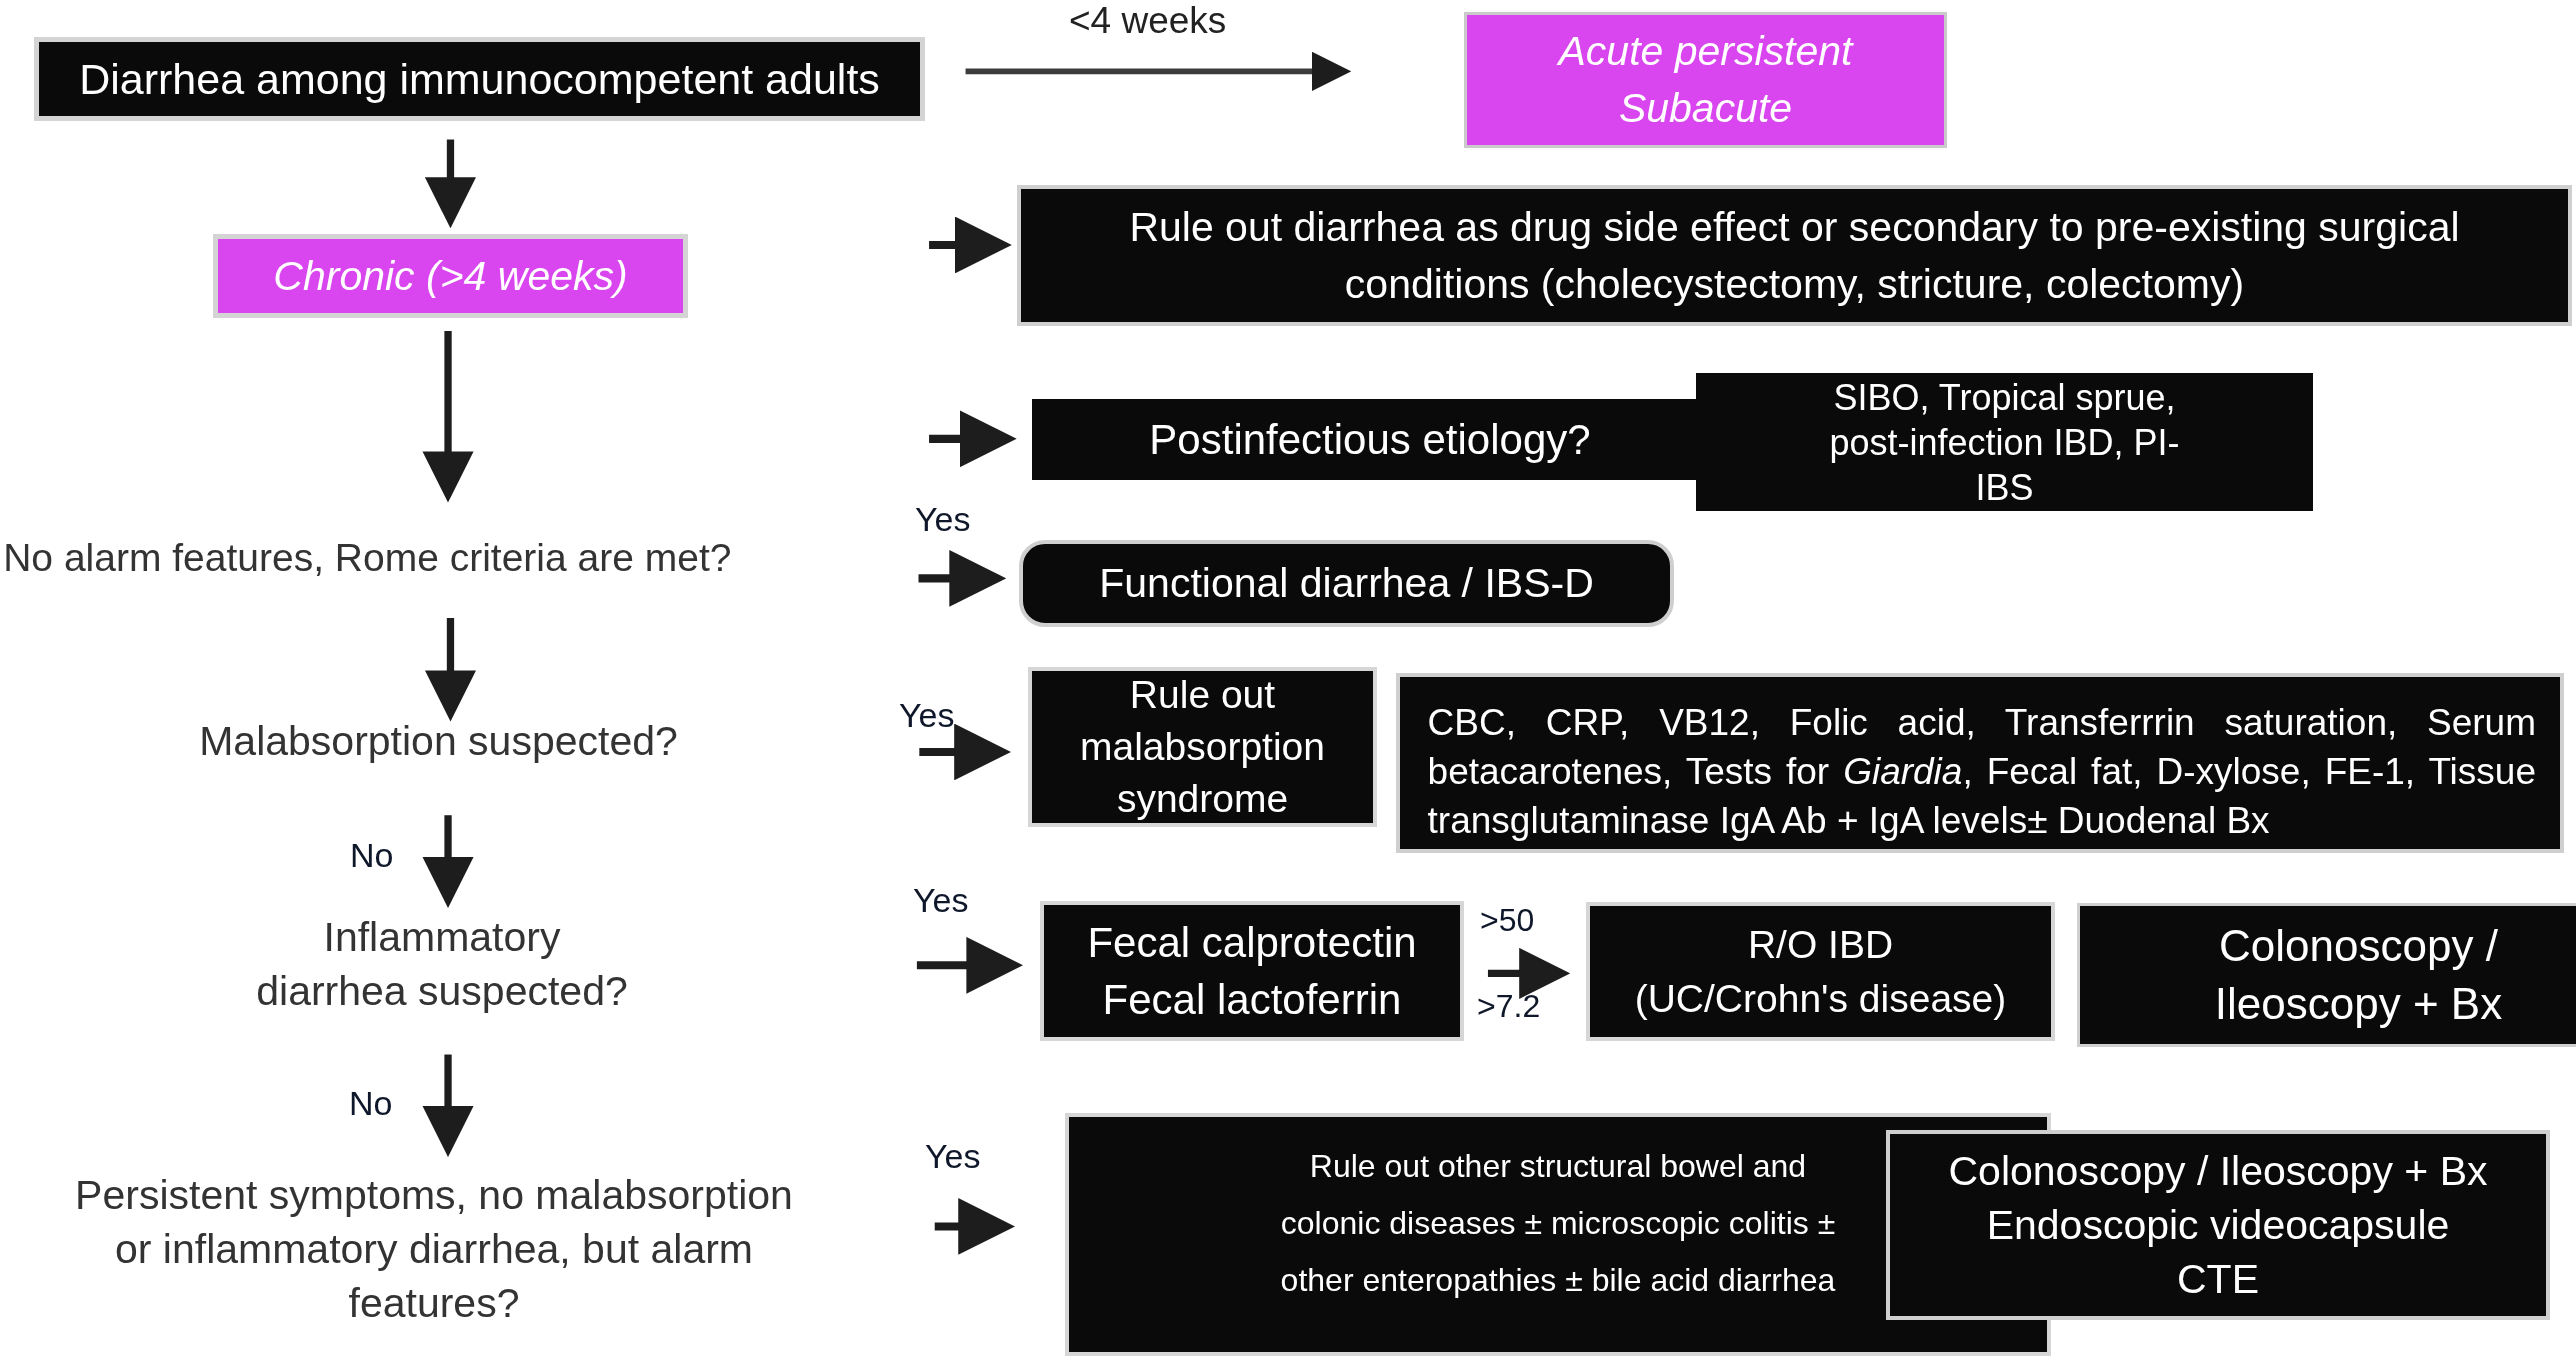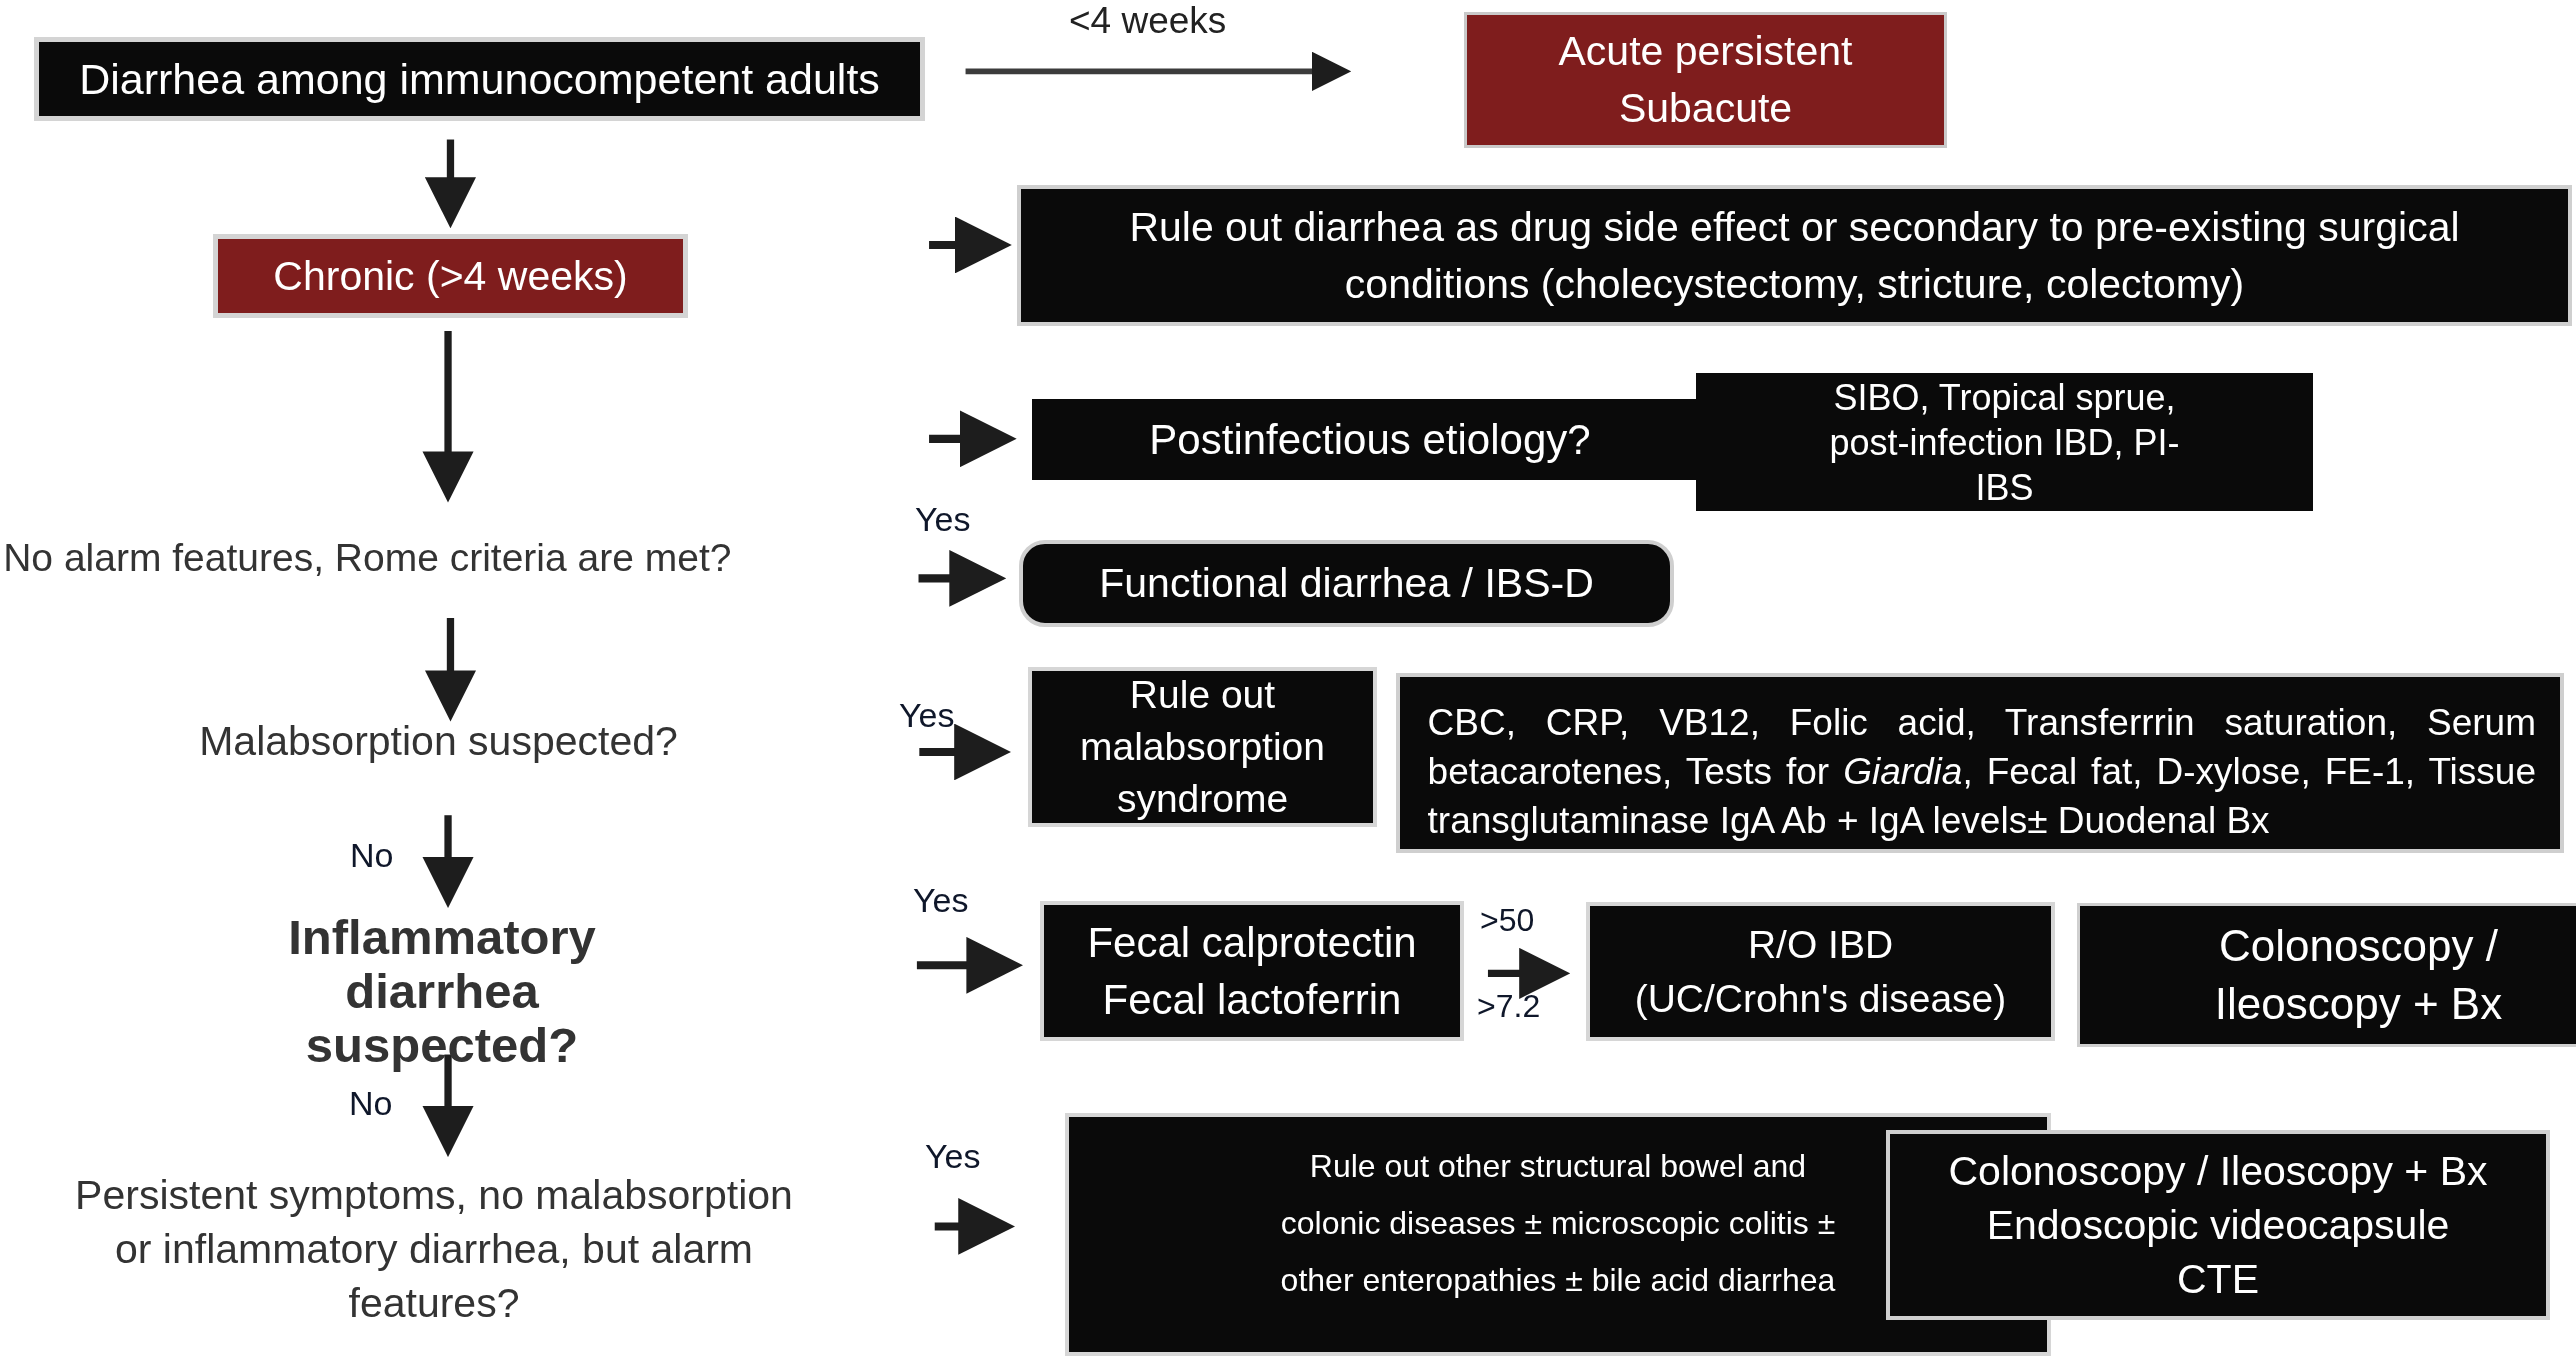--- a/index.html
+++ b/index.html
@@ -13,21 +13,21 @@
   .box{
     position:absolute;
     box-sizing:border-box;
     display:flex;align-items:center;justify-content:center;
     text-align:center;
     white-space:pre-line;
     color:#ffffff;
     line-height:1.32;
   }
   .box-black{background:#0a0a0a;}
-  .box-gray{background:#7f1d1d;}
+  .box-gray{background:#d946ef;font-style:italic;}
   .rim-light{border:5.7px solid #d4d4d4;}
   .rim-soft{border:4px solid #cfcfcf;}
   .qtext{
     position:absolute;
     color:#333333;
     white-space:pre-line;
     line-height:1.32;
   }
   .lbl{
     position:absolute;
@@ -101,21 +101,21 @@
   <div class="box box-black" style="left:1028px;top:667px;width:349px;height:160px;font-size:39px;line-height:52px;border:4.9px solid #d6d6d6;">Rule out
 malabsorption
 syndrome</div>
 
   <div class="box box-black labs-text" style="left:1396px;top:673px;width:1168px;height:180px;font-size:37px;border:4.9px solid #cfcfcf;">
     <span>CBC, CRP, VB12, Folic acid, Transferrrin saturation, Serum betacarotenes, Tests for </span><span class="italic">Giardia</span><span>, Fecal fat, D-xylose, FE-1, Tissue transglutaminase IgA Ab + IgA levels± Duodenal Bx</span>
   </div>
 
   <div class="lbl" style="left:350px;top:836px;font-size:34px;">No</div>
 
-  <div class="qtext" style="left:211px;top:910px;width:462px;font-size:49px;line-height:54px;text-align:center;font-weight:bold;">Inflammatory
+  <div class="qtext" style="left:211px;top:910px;width:462px;font-size:41px;line-height:54px;text-align:center;">Inflammatory
 diarrhea suspected?</div>
 
   <div class="lbl" style="left:913px;top:881px;font-size:34px;">Yes</div>
 
   <div class="box box-black" style="left:1040px;top:901px;width:424px;height:140px;font-size:42px;line-height:57px;border:4.9px solid #d6d6d6;">Fecal calprotectin
 Fecal lactoferrin</div>
 
   <div class="lbl" style="left:1480px;top:902px;font-size:32px;">&gt;50</div>
 
   <div class="lbl" style="left:1477px;top:988px;font-size:32px;">&gt;7.2</div>

